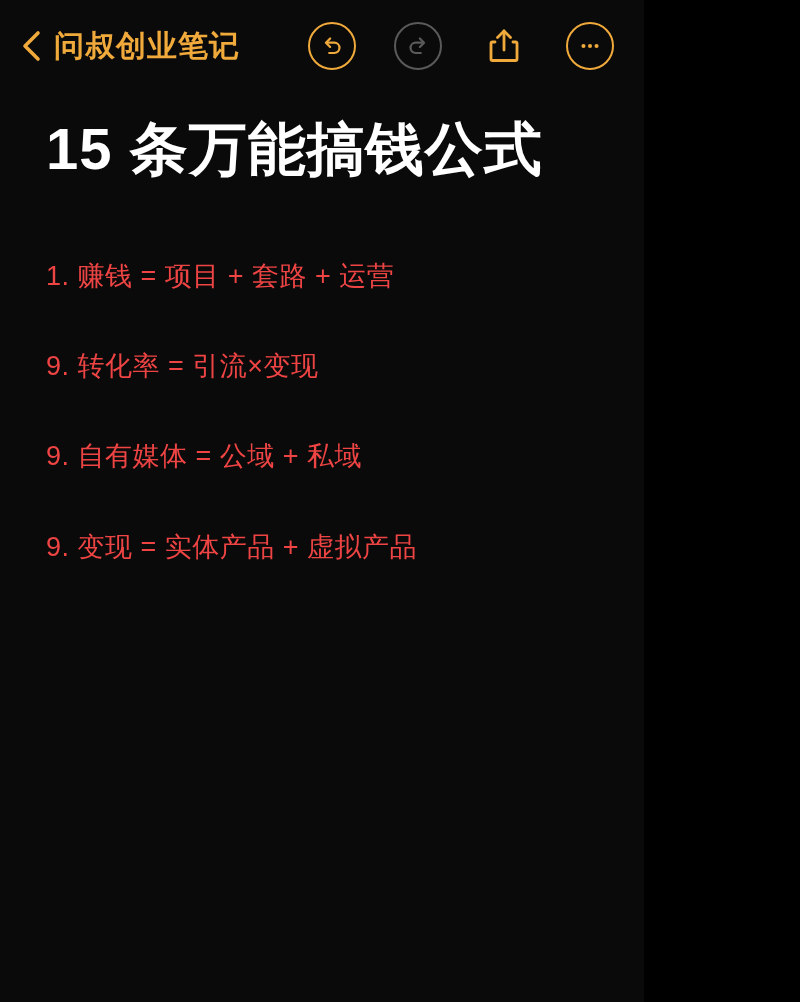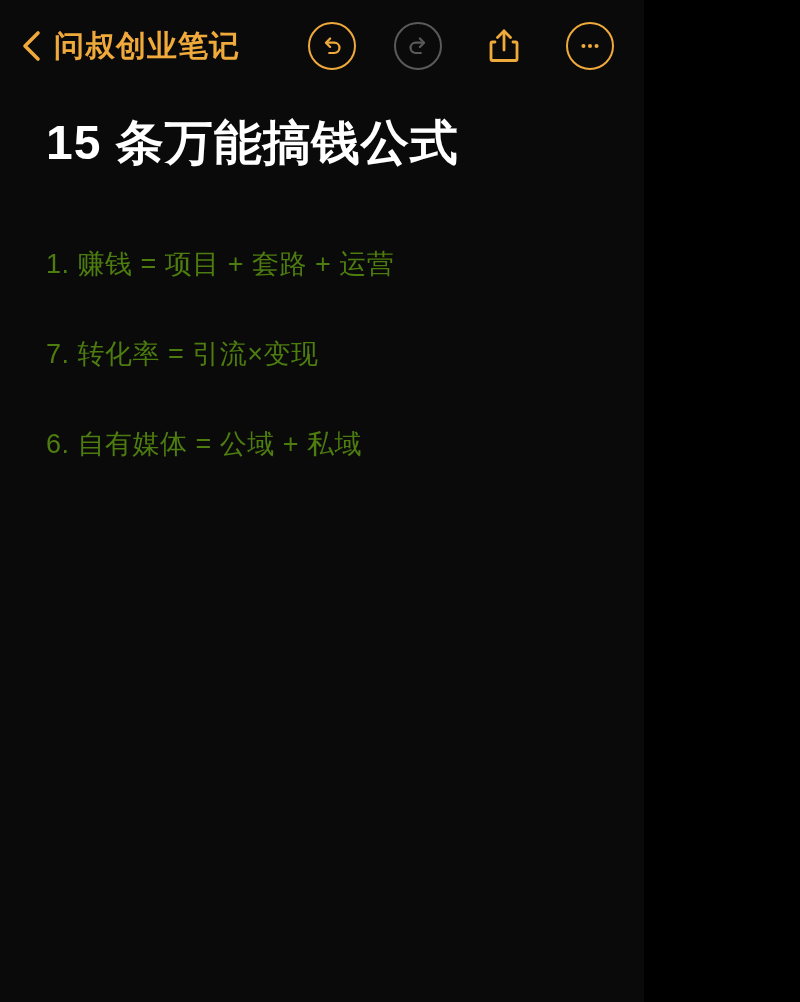--- a/index.html
+++ b/index.html
@@ -72,36 +72,36 @@
   }
   .circle-btn.disabled {
     border-color: #5a5a5a;
   }
 
   
   .content {
     padding: 6px 46px 0 46px;
   }
   .headline {
-    font-size: 48px;
+    font-size: 58px;
     font-weight: 700;
     color: #ffffff;
     letter-spacing: 1px;
     margin: 16px 0 0 0;
     line-height: 1.2;
   }
   .list {
     margin: 0;
     padding: 0;
     list-style: none;
   }
   .list-item {
     font-size: 27px;
     font-weight: 500;
-    color: #4d7c0f;
+    color: #ef4444;
     line-height: 1.35;
     margin-top: 54px;
     letter-spacing: 0.5px;
     white-space: nowrap;
   }
   .list-item:first-child {
     margin-top: 74px;
   }
 </style>
 </head>
@@ -153,18 +153,19 @@
       </div>
 
     </div>
   </div>
 
   <div class="content">
     <h1 class="headline">15 条万能搞钱公式</h1>
 
     <ul class="list">
       <li class="list-item">1. 赚钱 = 项目 + 套路 + 运营</li>
-      <li class="list-item">7. 转化率 = 引流×变现</li>
-      <li class="list-item">6. 自有媒体 = 公域 + 私域</li>
+      <li class="list-item">9. 转化率 = 引流×变现</li>
+      <li class="list-item">9. 自有媒体 = 公域 + 私域</li>
+      <li class="list-item">9. 变现 = 实体产品 + 虚拟产品</li>
     </ul>
   </div>
 
 </div>
 
 </body></html>

